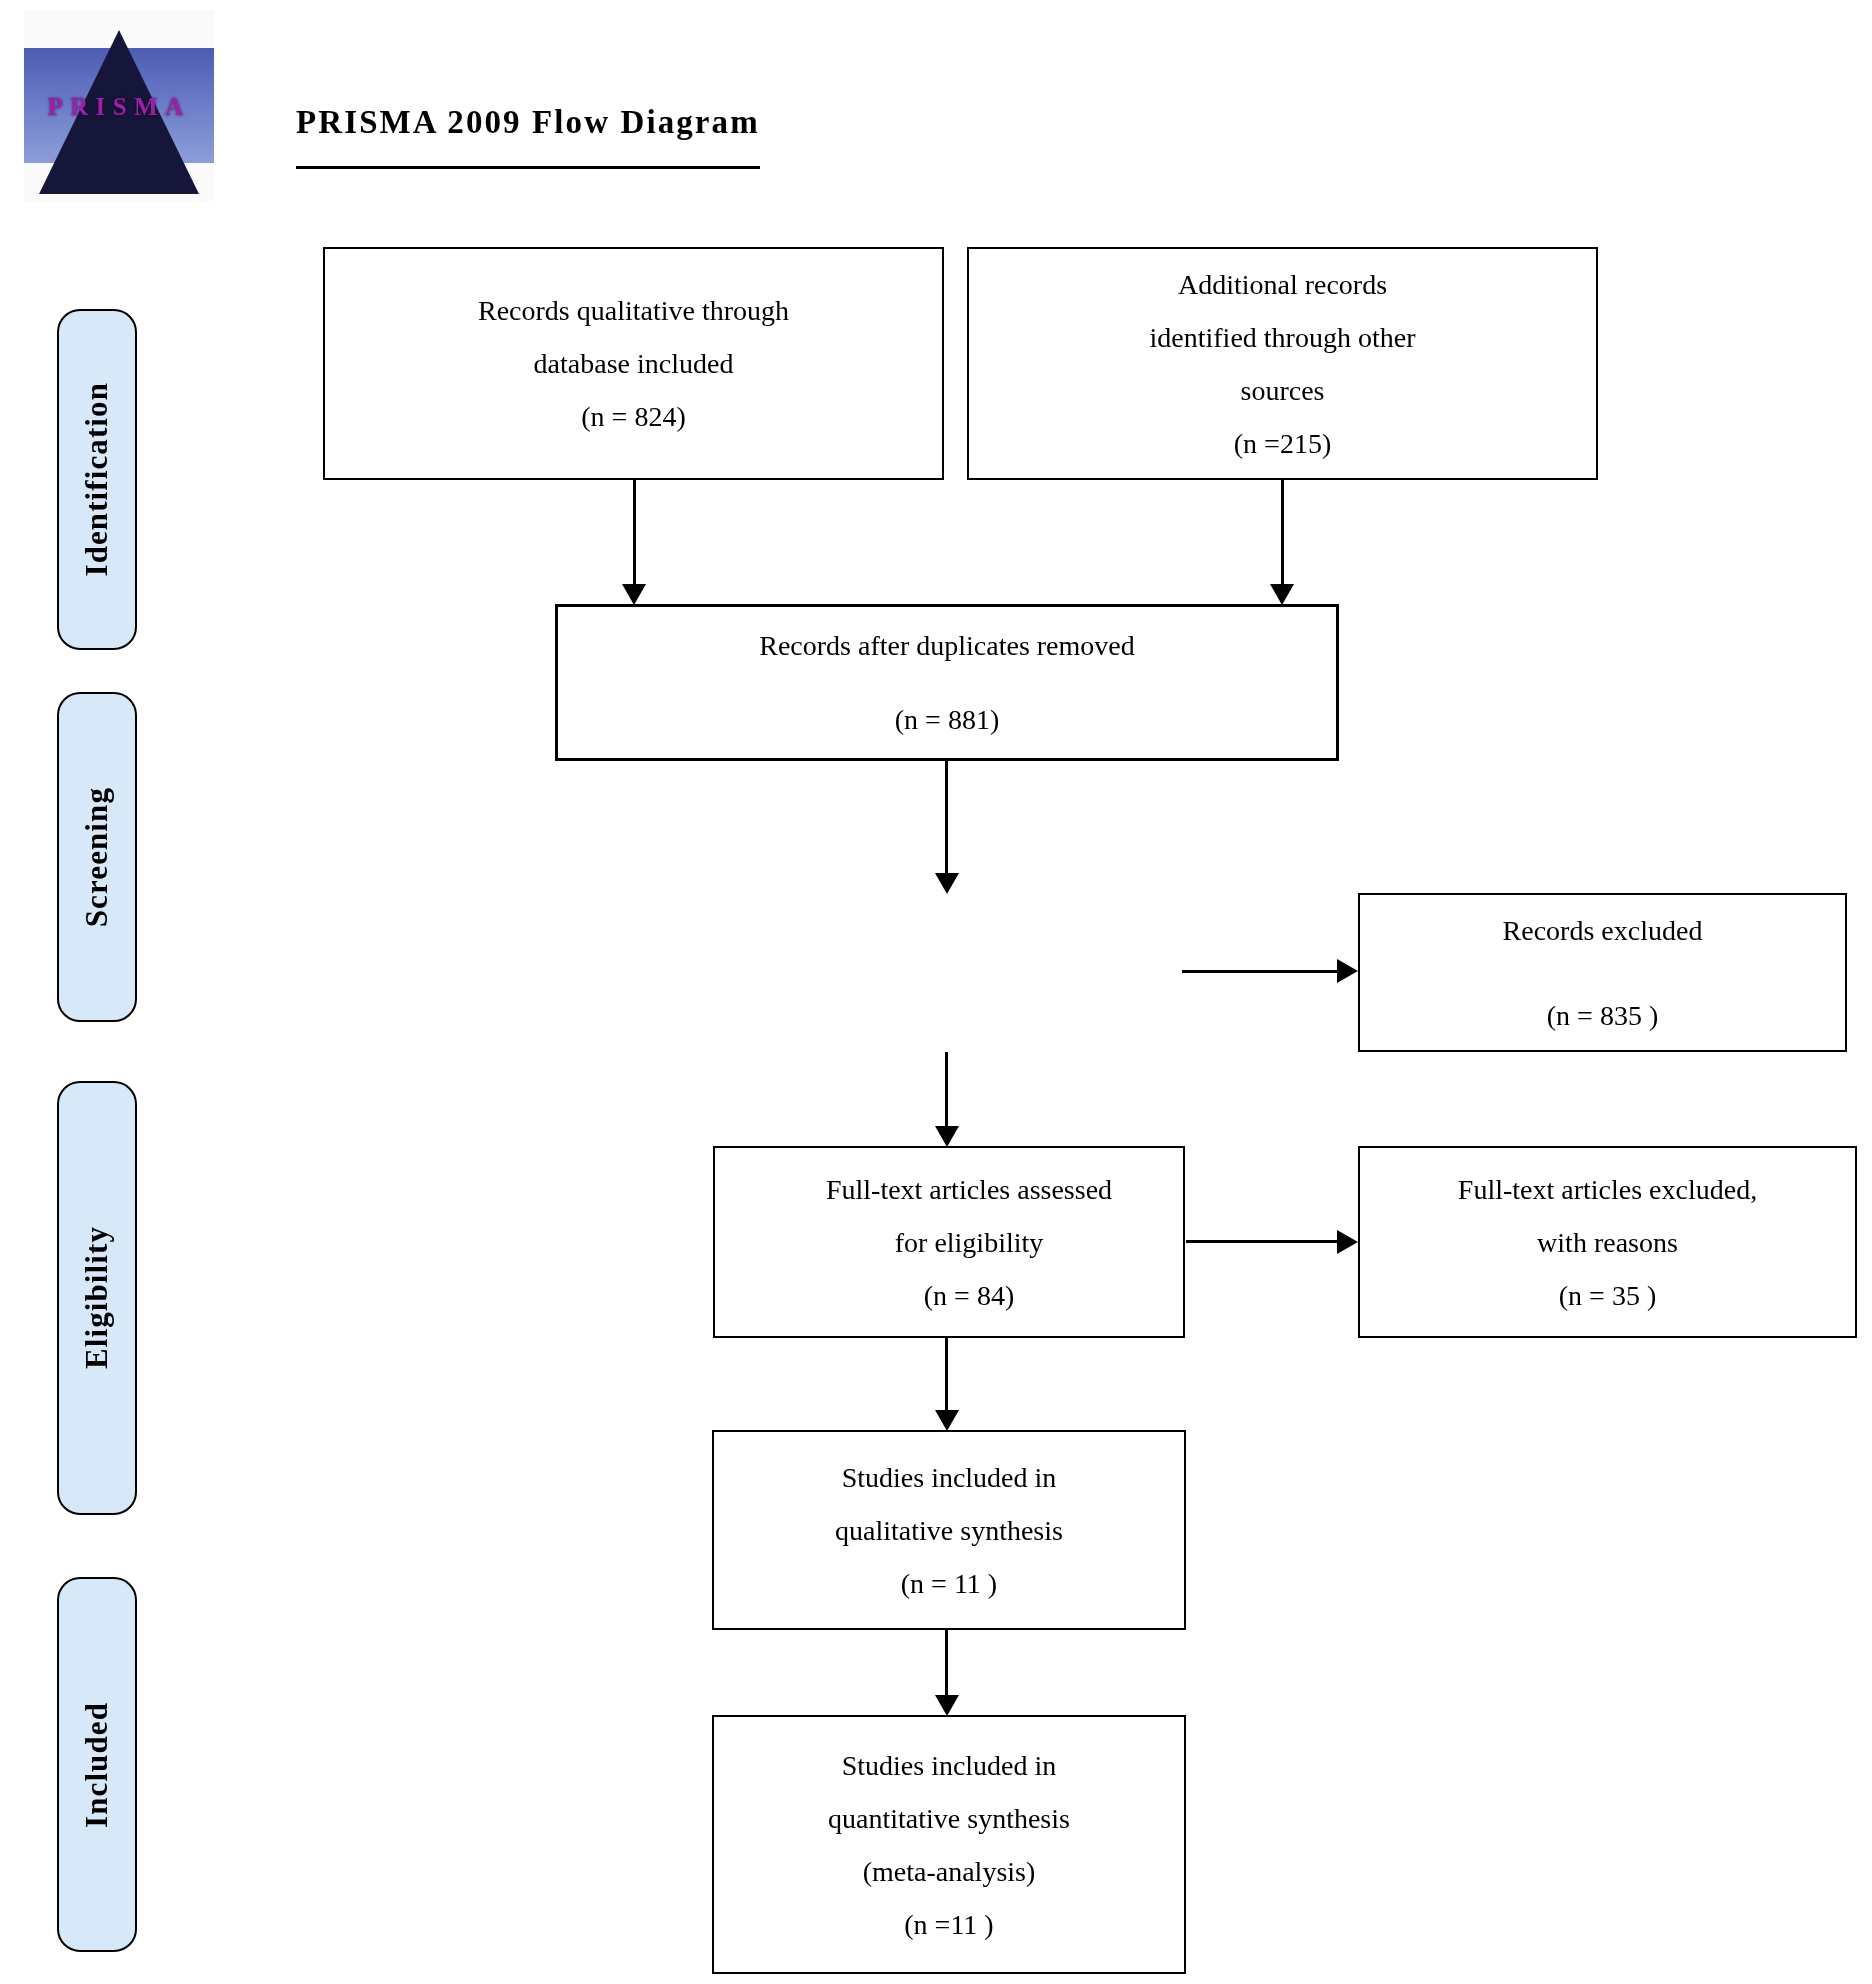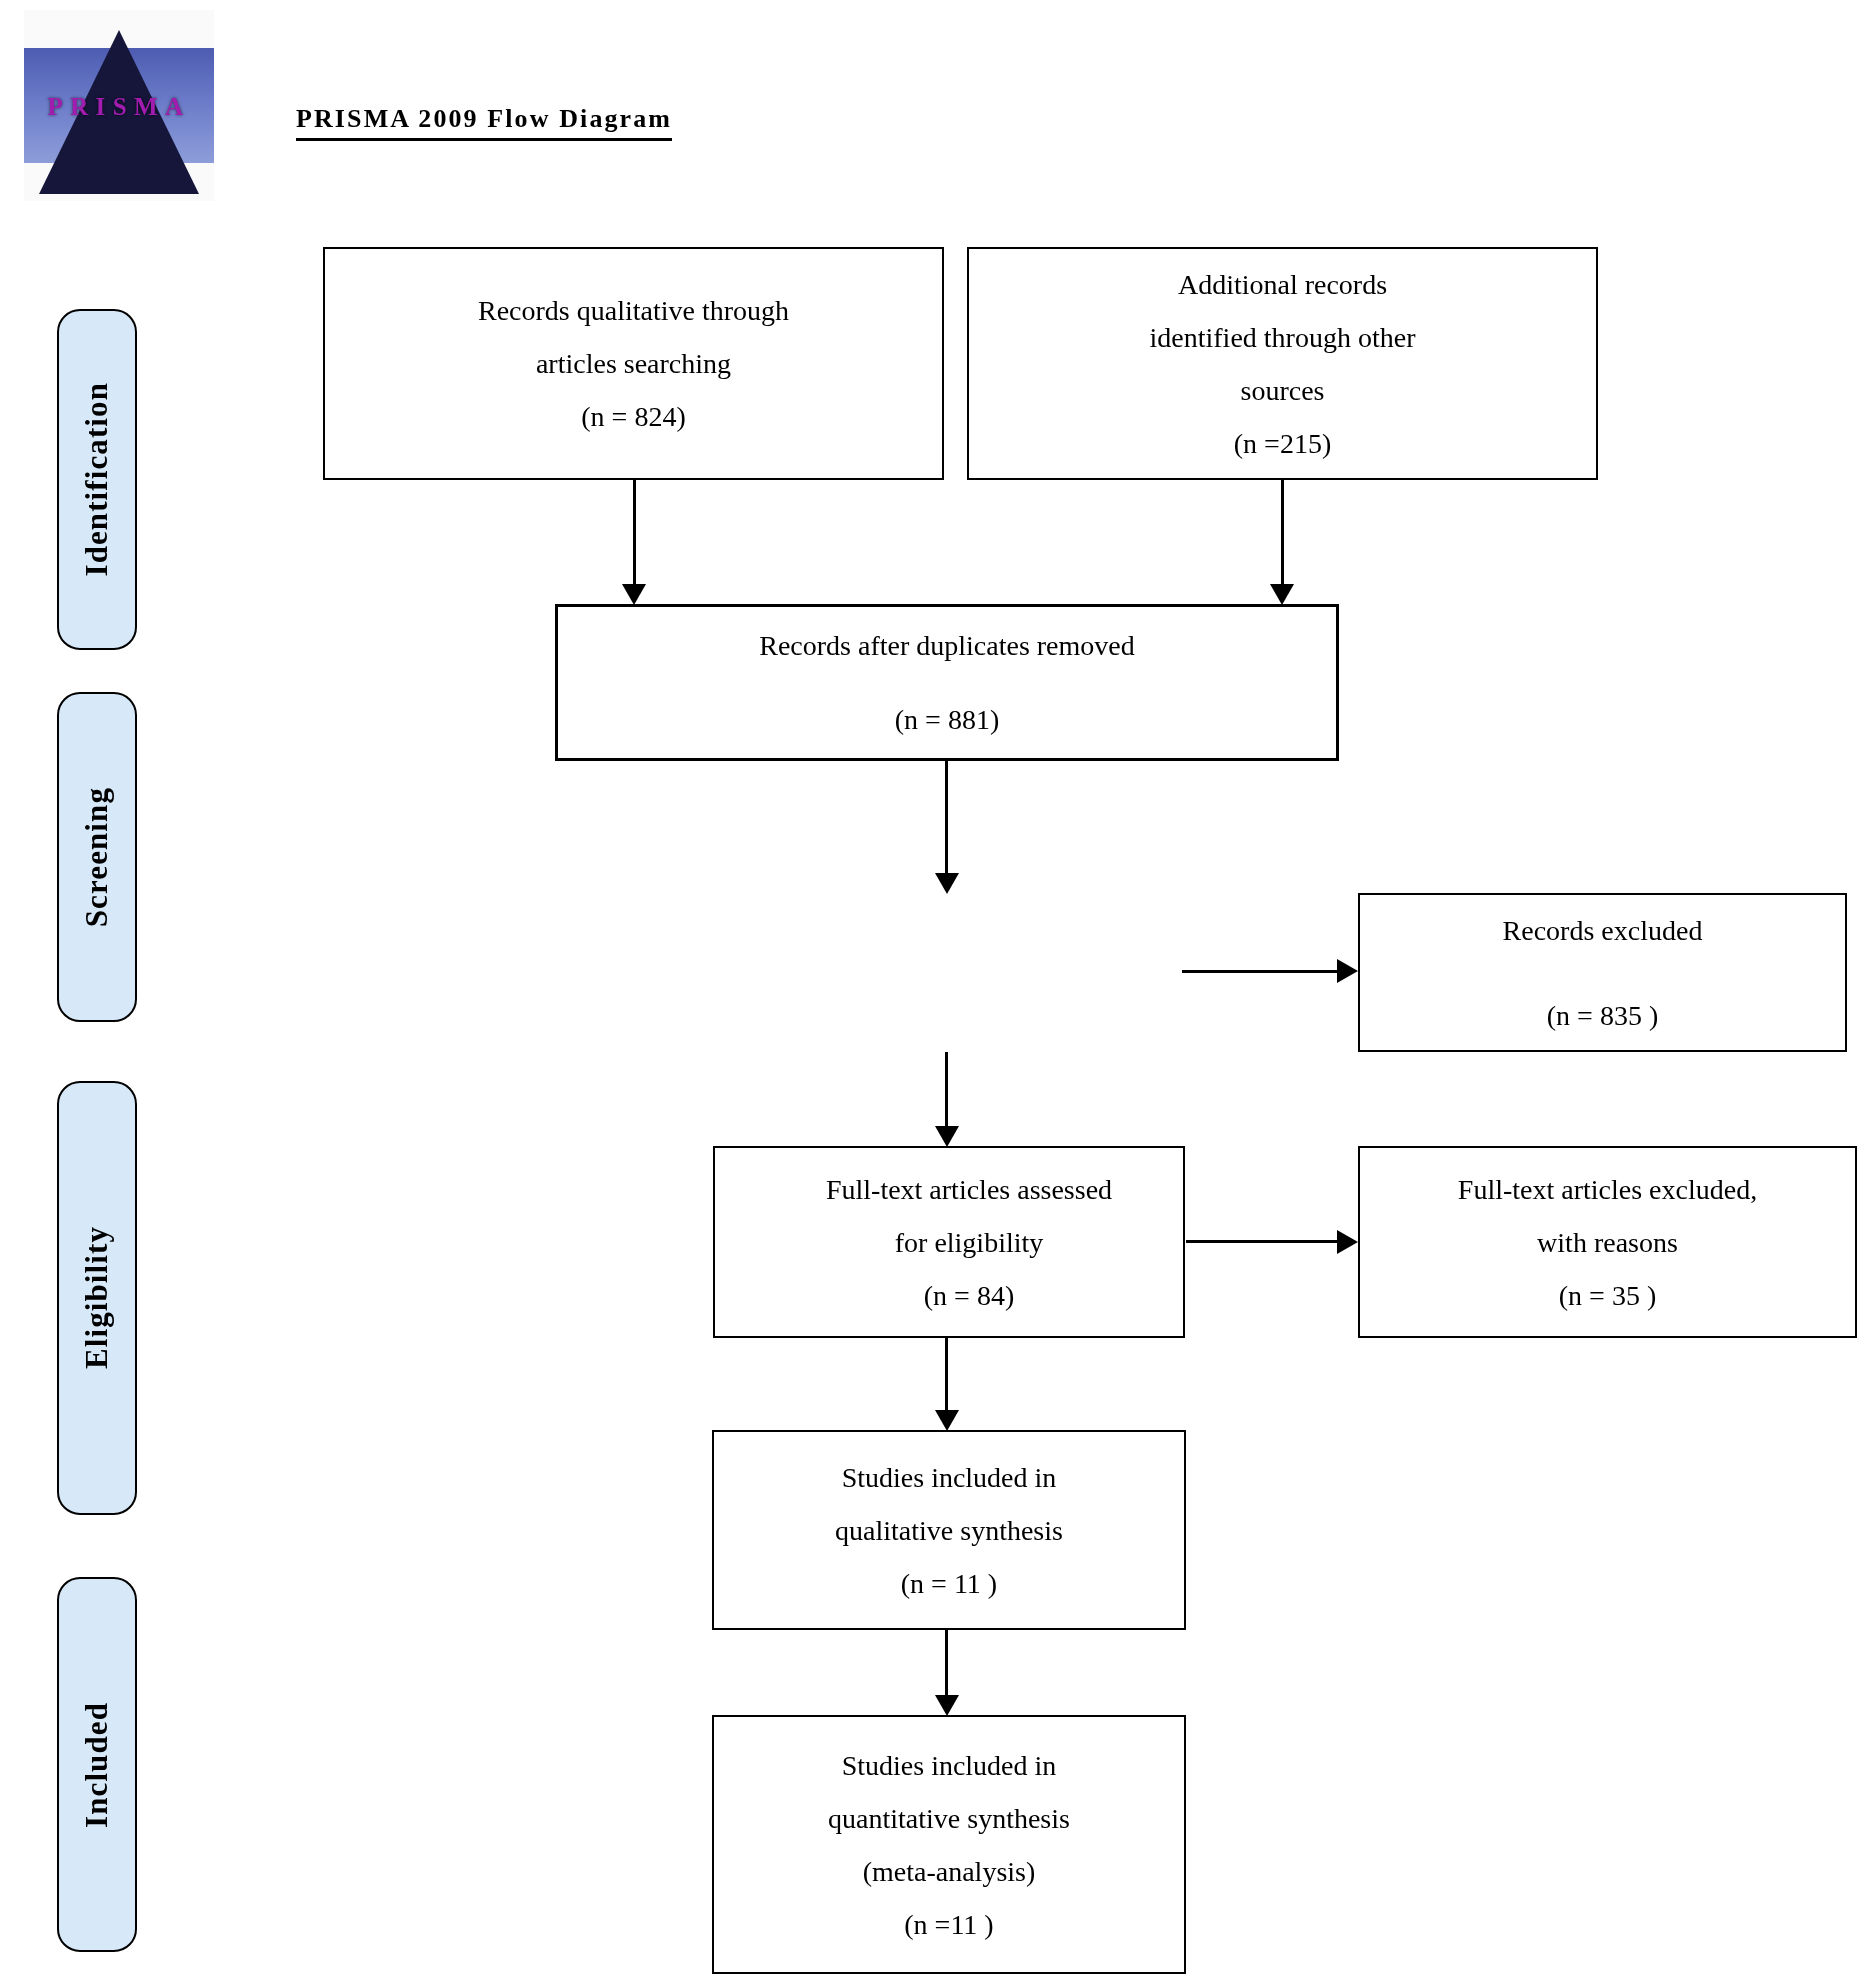--- a/index.html
+++ b/index.html
@@ -3,22 +3,22 @@
 <meta charset="utf-8">
 <style>
   html,body{margin:0;padding:0;background:#ffffff;}
   #canvas{
     position:relative;width:1872px;height:1985px;background:#ffffff;overflow:hidden;
     font-family:"Liberation Serif","DejaVu Serif",serif;color:#000;
   }
   
   .title{
     position:absolute;left:296px;top:104px;
-    font-size:26px;font-weight:bold;letter-spacing:2.1px;
-    border-bottom:3.7px solid #000;padding-bottom:4px;display:inline-block;
+    font-size:33px;font-weight:bold;letter-spacing:2.1px;
+    border-bottom:3.7px solid #000;padding-bottom:25px;display:inline-block;
   }
   
   .logo{position:absolute;left:24px;top:9.5px;width:190px;height:191px;background:#fafafa;overflow:hidden;}
   .logo-band{position:absolute;left:0;top:38px;width:100%;height:115px;
     background:linear-gradient(180deg,#4d5cb0 0%,#6a7ac8 45%,#8d9dd9 100%);}
   .logo-tri{position:absolute;left:15px;top:20px;width:0;height:0;
     border-left:80px solid transparent;border-right:80px solid transparent;
     border-bottom:164px solid #15163a;}
   .logo-text{position:absolute;left:0;top:83px;width:100%;text-align:center;
     font-size:25px;font-weight:bold;color:#a21caf;letter-spacing:7.4px;
@@ -74,21 +74,21 @@
   </div>
   <div class="phase" style="top:1081px;height:434px;">
     <span>Eligibility</span>
   </div>
   <div class="phase" style="top:1577px;height:375px;">
     <span>Included</span>
   </div>
 
   <div class="fbox" style="left:323px;top:247px;width:621px;height:233px;">
     <div class="line">Records qualitative through</div>
-    <div class="line">articles searching</div>
+    <div class="line">database included</div>
     <div class="line">(n = 824)</div>
   </div>
   <div class="fbox" style="left:967px;top:247px;width:631px;height:233px;">
     <div class="line">Additional records</div>
     <div class="line">identified through other</div>
     <div class="line">sources</div>
     <div class="line">(n =215)</div>
   </div>
 
   <div class="fbox dedup" style="left:555px;top:604px;width:784px;height:157px;">

